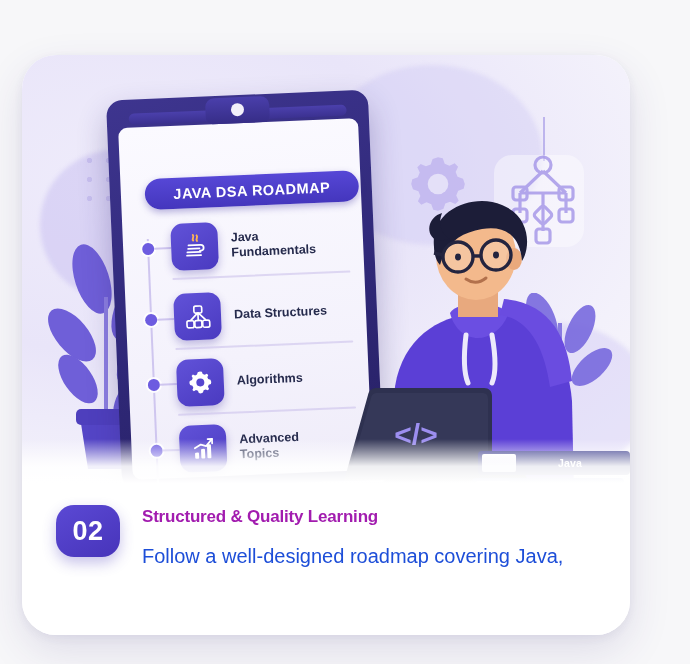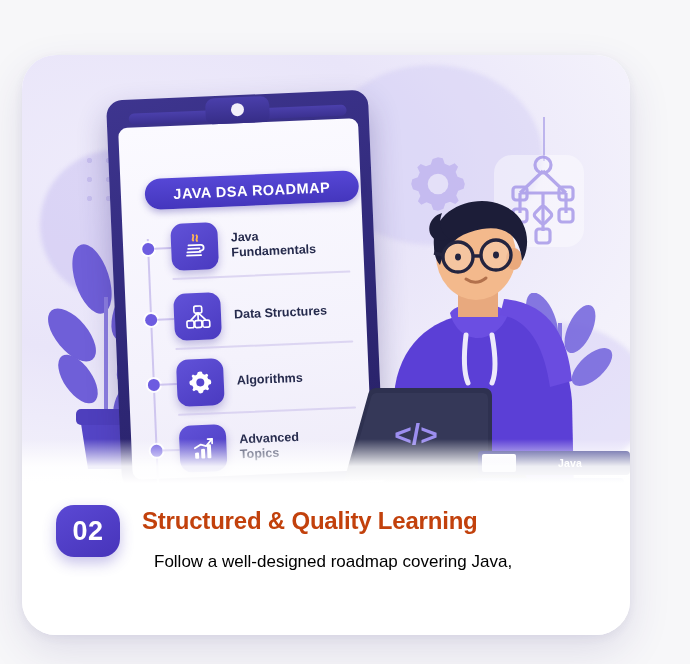--- a/index.html
+++ b/index.html
@@ -267,31 +267,31 @@
     display: flex;
     align-items: center;
     justify-content: center;
     color: #ffffff;
     font-size: 27px;
     font-weight: bold;
     letter-spacing: .5px;
   }
   .panel-text { padding-top: 2px; }
   .panel-title {
-    font-size: 24px;
+    font-size: 17px;
     font-weight: bold;
-    color: #c2410c;
+    color: #a21caf;
     margin: 0 0 12px 0;
     letter-spacing: -.2px;
   }
   .panel-desc {
-    font-size: 17px;
-    color: #000000;
+    font-size: 20px;
+    color: #1d4ed8;
     line-height: 1.75;
-    margin: 12px;
+    margin: 0;
   }
 </style>
 </head>
 <body>
 
 <div class="card">
 
   <div class="illustration">
 
     <div class="blob blob-a"></div>

